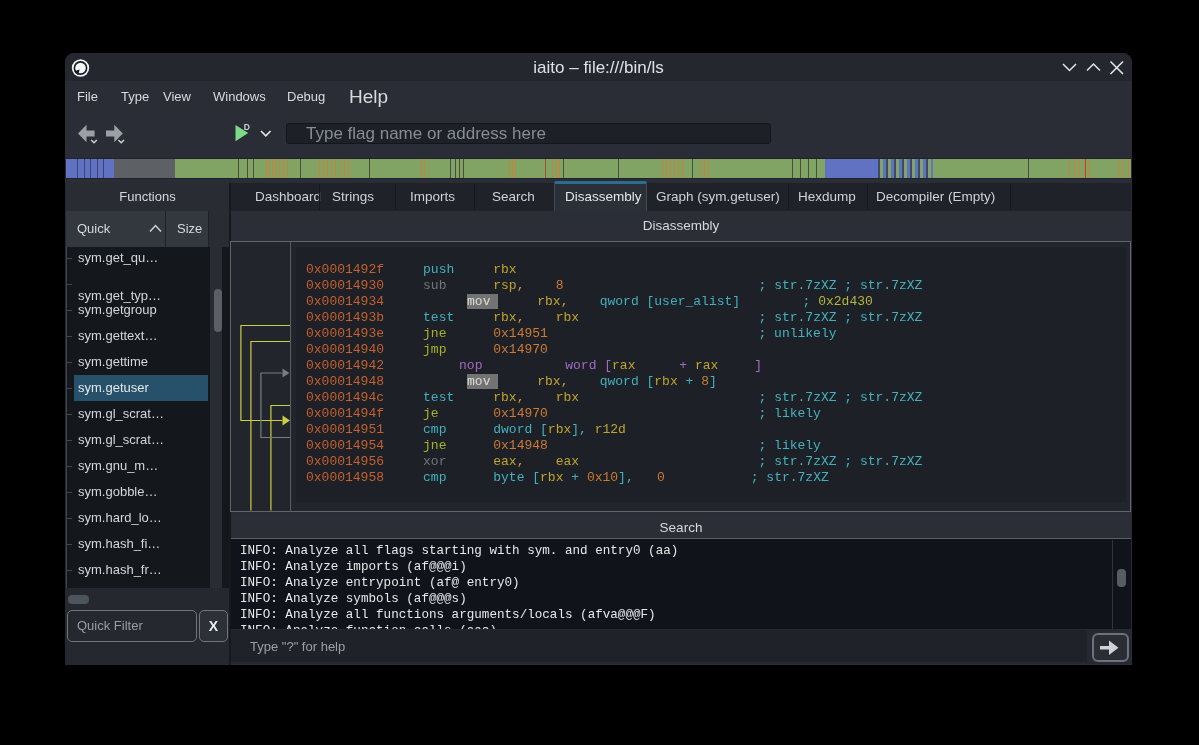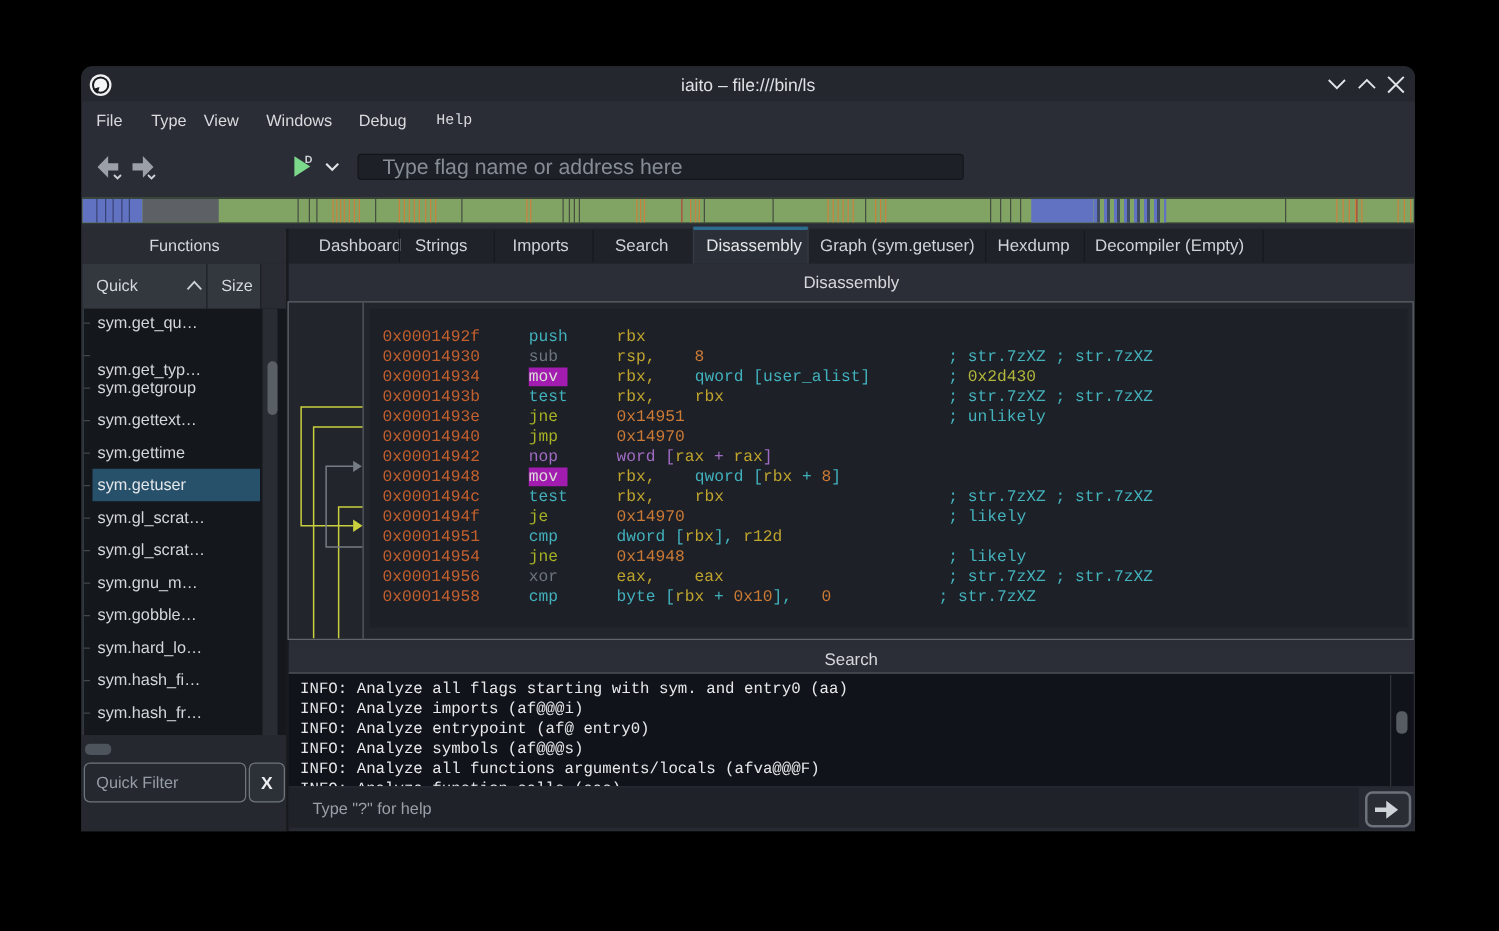--- a/index.html
+++ b/index.html
@@ -10,41 +10,41 @@
   pre{margin:0;}
   .row{position:absolute;left:8px;width:134px;height:26px;line-height:26px;padding-left:4px;font-size:13px;color:#d3d6da;white-space:nowrap;}
   .row.sel{background:#27506a;color:#e4e7ea;}
   .tab{position:absolute;top:183px;height:28px;line-height:28px;font-size:13.5px;color:#cfd2d6;}
   .tsep{position:absolute;top:184px;height:26px;width:1px;background:#16191e;}
   .c0{color:#c4602f;} 
   .c1{color:#42b1bd;} 
   .c2{color:#bfa42e;} 
   .c3{color:#a7b225;} 
   .c4{color:#6e767e;} 
-  .c5{color:#a06bc4;} 
+  .c5{color:#a06bc4;margin-left:36px;} 
   .c6{color:#cc7a35;} 
   .c7{color:#44b2bc;} 
   .c8{color:#b2b73c;} 
-  .hl{background:#a21caf;color:#dcded9;}
+  .hl{background:#737373;color:#dcded9;margin-left:44px;}
   .strV{position:absolute;top:0;height:21px;}
 </style>
 </head>
 <body>
 
 <div class="abs" id="win" style="left:65px;top:53px;width:1067px;height:612px;background:#2a2d35;border-radius:9px 9px 0 0;"></div>
 
 <div class="abs" style="left:65px;top:53px;width:1067px;height:28px;background:#24272e;border-radius:9px 9px 0 0;"></div>
-<div class="abs" style="left:65px;top:60px;width:1067px;height:16px;text-align:center;font-size:14px;color:#dfe1e4;line-height:16px;">iaito – file:///bin/ls</div>
+<div class="abs" style="left:65px;top:60px;width:1067px;height:16px;text-align:center;font-size:17px;color:#dfe1e4;line-height:16px;">iaito – file:///bin/ls</div>
 
 <div class="abs" style="top:89px;left:77px;font-size:13px;color:#d8dade;line-height:15px;">File</div>
 <div class="abs" style="top:89px;left:121px;font-size:13px;color:#d8dade;line-height:15px;">Type</div>
 <div class="abs" style="top:89px;left:163px;font-size:13px;color:#d8dade;line-height:15px;">View</div>
 <div class="abs" style="top:89px;left:213px;font-size:13px;color:#d8dade;line-height:15px;">Windows</div>
 <div class="abs" style="top:89px;left:287px;font-size:13px;color:#d8dade;line-height:15px;">Debug</div>
-<div class="abs" style="top:89px;left:349px;font-size:12px;color:#d8dade;line-height:15px;font-family:Liberation Mono, monospace;">Help</div>
+<div class="abs" style="top:89px;left:349px;font-size:19px;color:#d8dade;line-height:15px;">Help</div>
 
 <div class="abs" style="left:286px;top:123px;width:485px;height:21px;background:#1d2027;border:1px solid #14161b;border-radius:3px;"></div>
 <div class="abs" style="left:306px;top:127px;font-size:17px;color:#878d94;line-height:14px;">Type flag name or address here</div>
 
 <div class="abs" id="strip" style="left:66px;top:158px;width:1065px;height:21px;background:#81a464;overflow:hidden;border-top:1px solid #20242a;border-bottom:1px solid #20242a;">
 <div class="strV" style="left:0px;width:48px;background:#6272c3;"></div>
 <div class="strV" style="left:11px;width:1px;background:#3a4377;"></div>
 <div class="strV" style="left:18px;width:1px;background:#3a4377;"></div>
 <div class="strV" style="left:24px;width:1px;background:#3a4377;"></div>
 <div class="strV" style="left:31px;width:1px;background:#3a4377;"></div>

